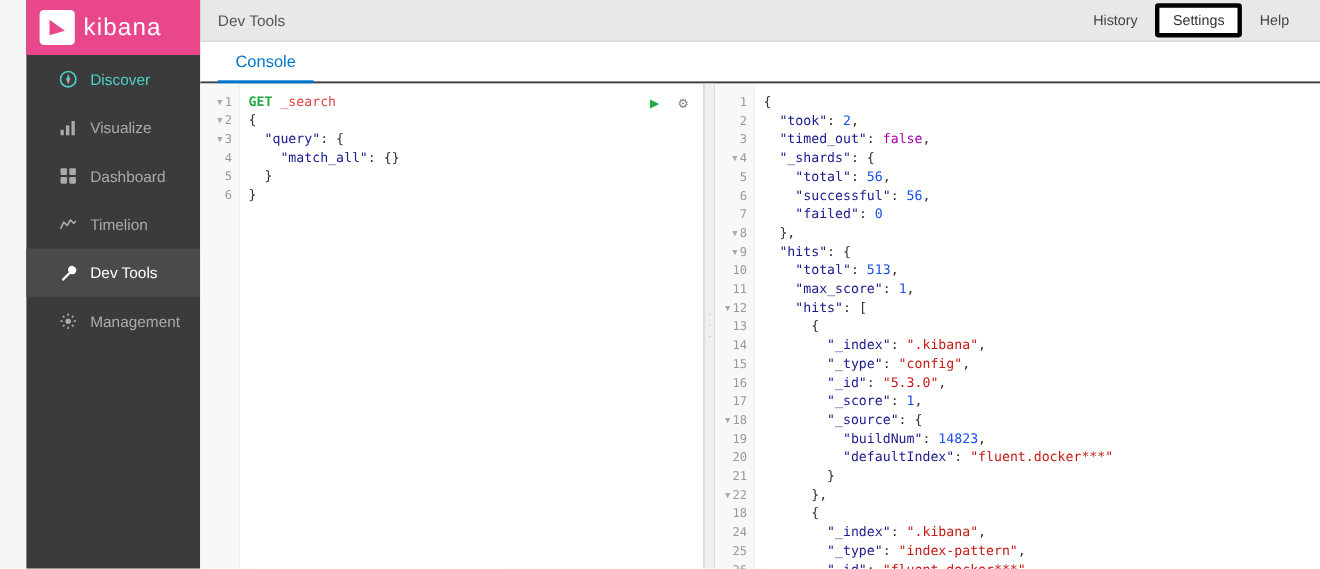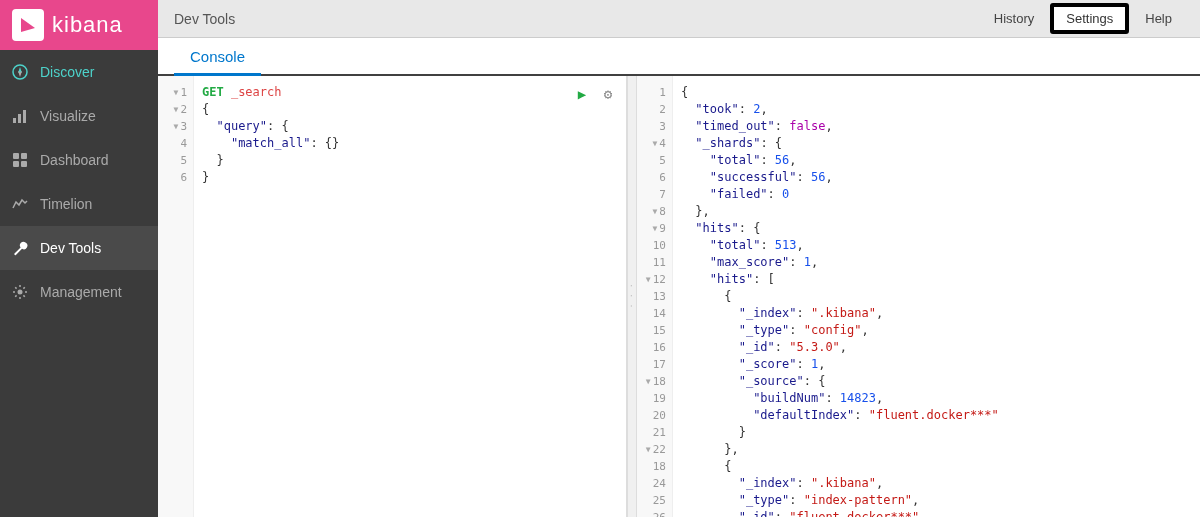--- a/index.html
+++ b/index.html
@@ -5,20 +5,21 @@
     * { box-sizing: border-box; margin: 0; padding: 0; }
     body { display: flex; height: 517px; font-family: 'Segoe UI', Arial, sans-serif; overflow: hidden; background: #f5f5f5; }
 
     
     #sidebar {
       width: 158px;
       background: #3b3b3b;
       display: flex;
       flex-direction: column;
       flex-shrink: 0;
+      margin-left: 24px;
     }
     #sidebar-logo {
       background: #e8478c;
       padding: 10px 12px;
       display: flex;
       align-items: center;
       height: 50px;
       flex-shrink: 0;
     }
     .logo-icon {
@@ -35,21 +36,21 @@
     .logo-icon svg { width: 22px; height: 22px; }
     .logo-text {
       color: white;
       font-size: 22px;
       font-weight: 300;
       letter-spacing: 1px;
     }
     .nav-item {
       display: flex;
       align-items: center;
-      padding: 12px 10px;
+      padding: 12px 28px;
       color: #aaa;
       cursor: pointer;
       font-size: 14px;
       transition: background 0.15s;
     }
     .nav-item.active { color: #4dd2ca; }
     .nav-item.active-bg { background: #4a4a4a; color: white; }
     .nav-icon {
       width: 20px;
       height: 20px;

